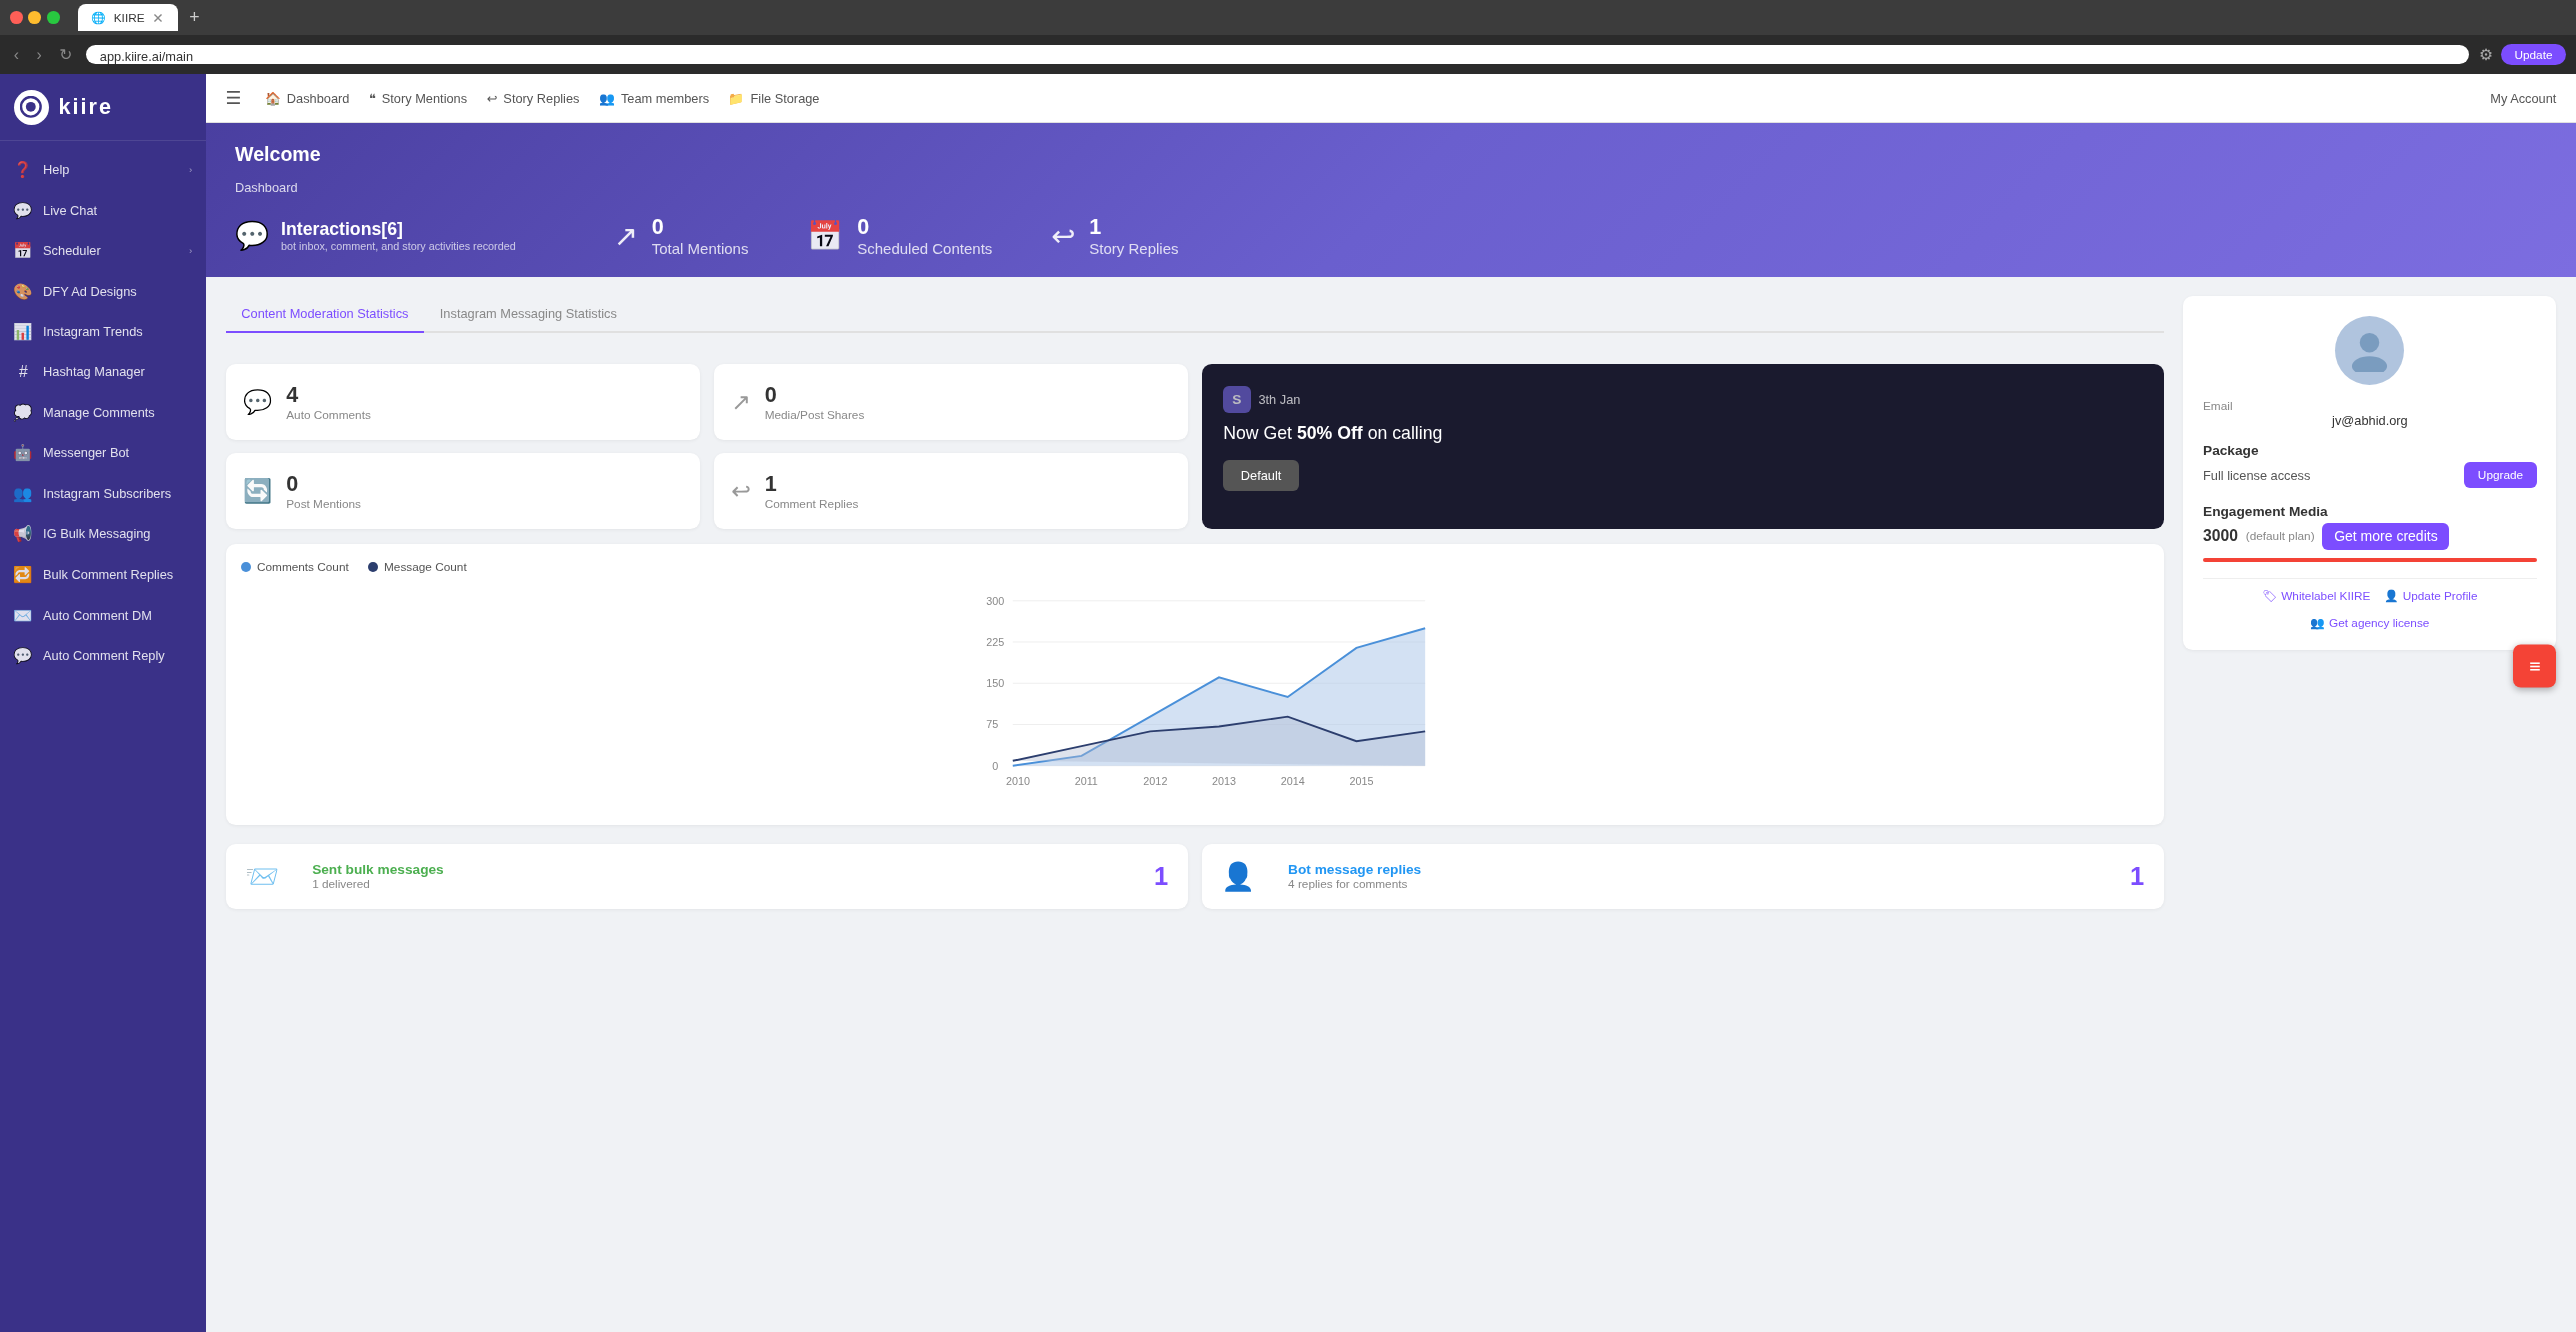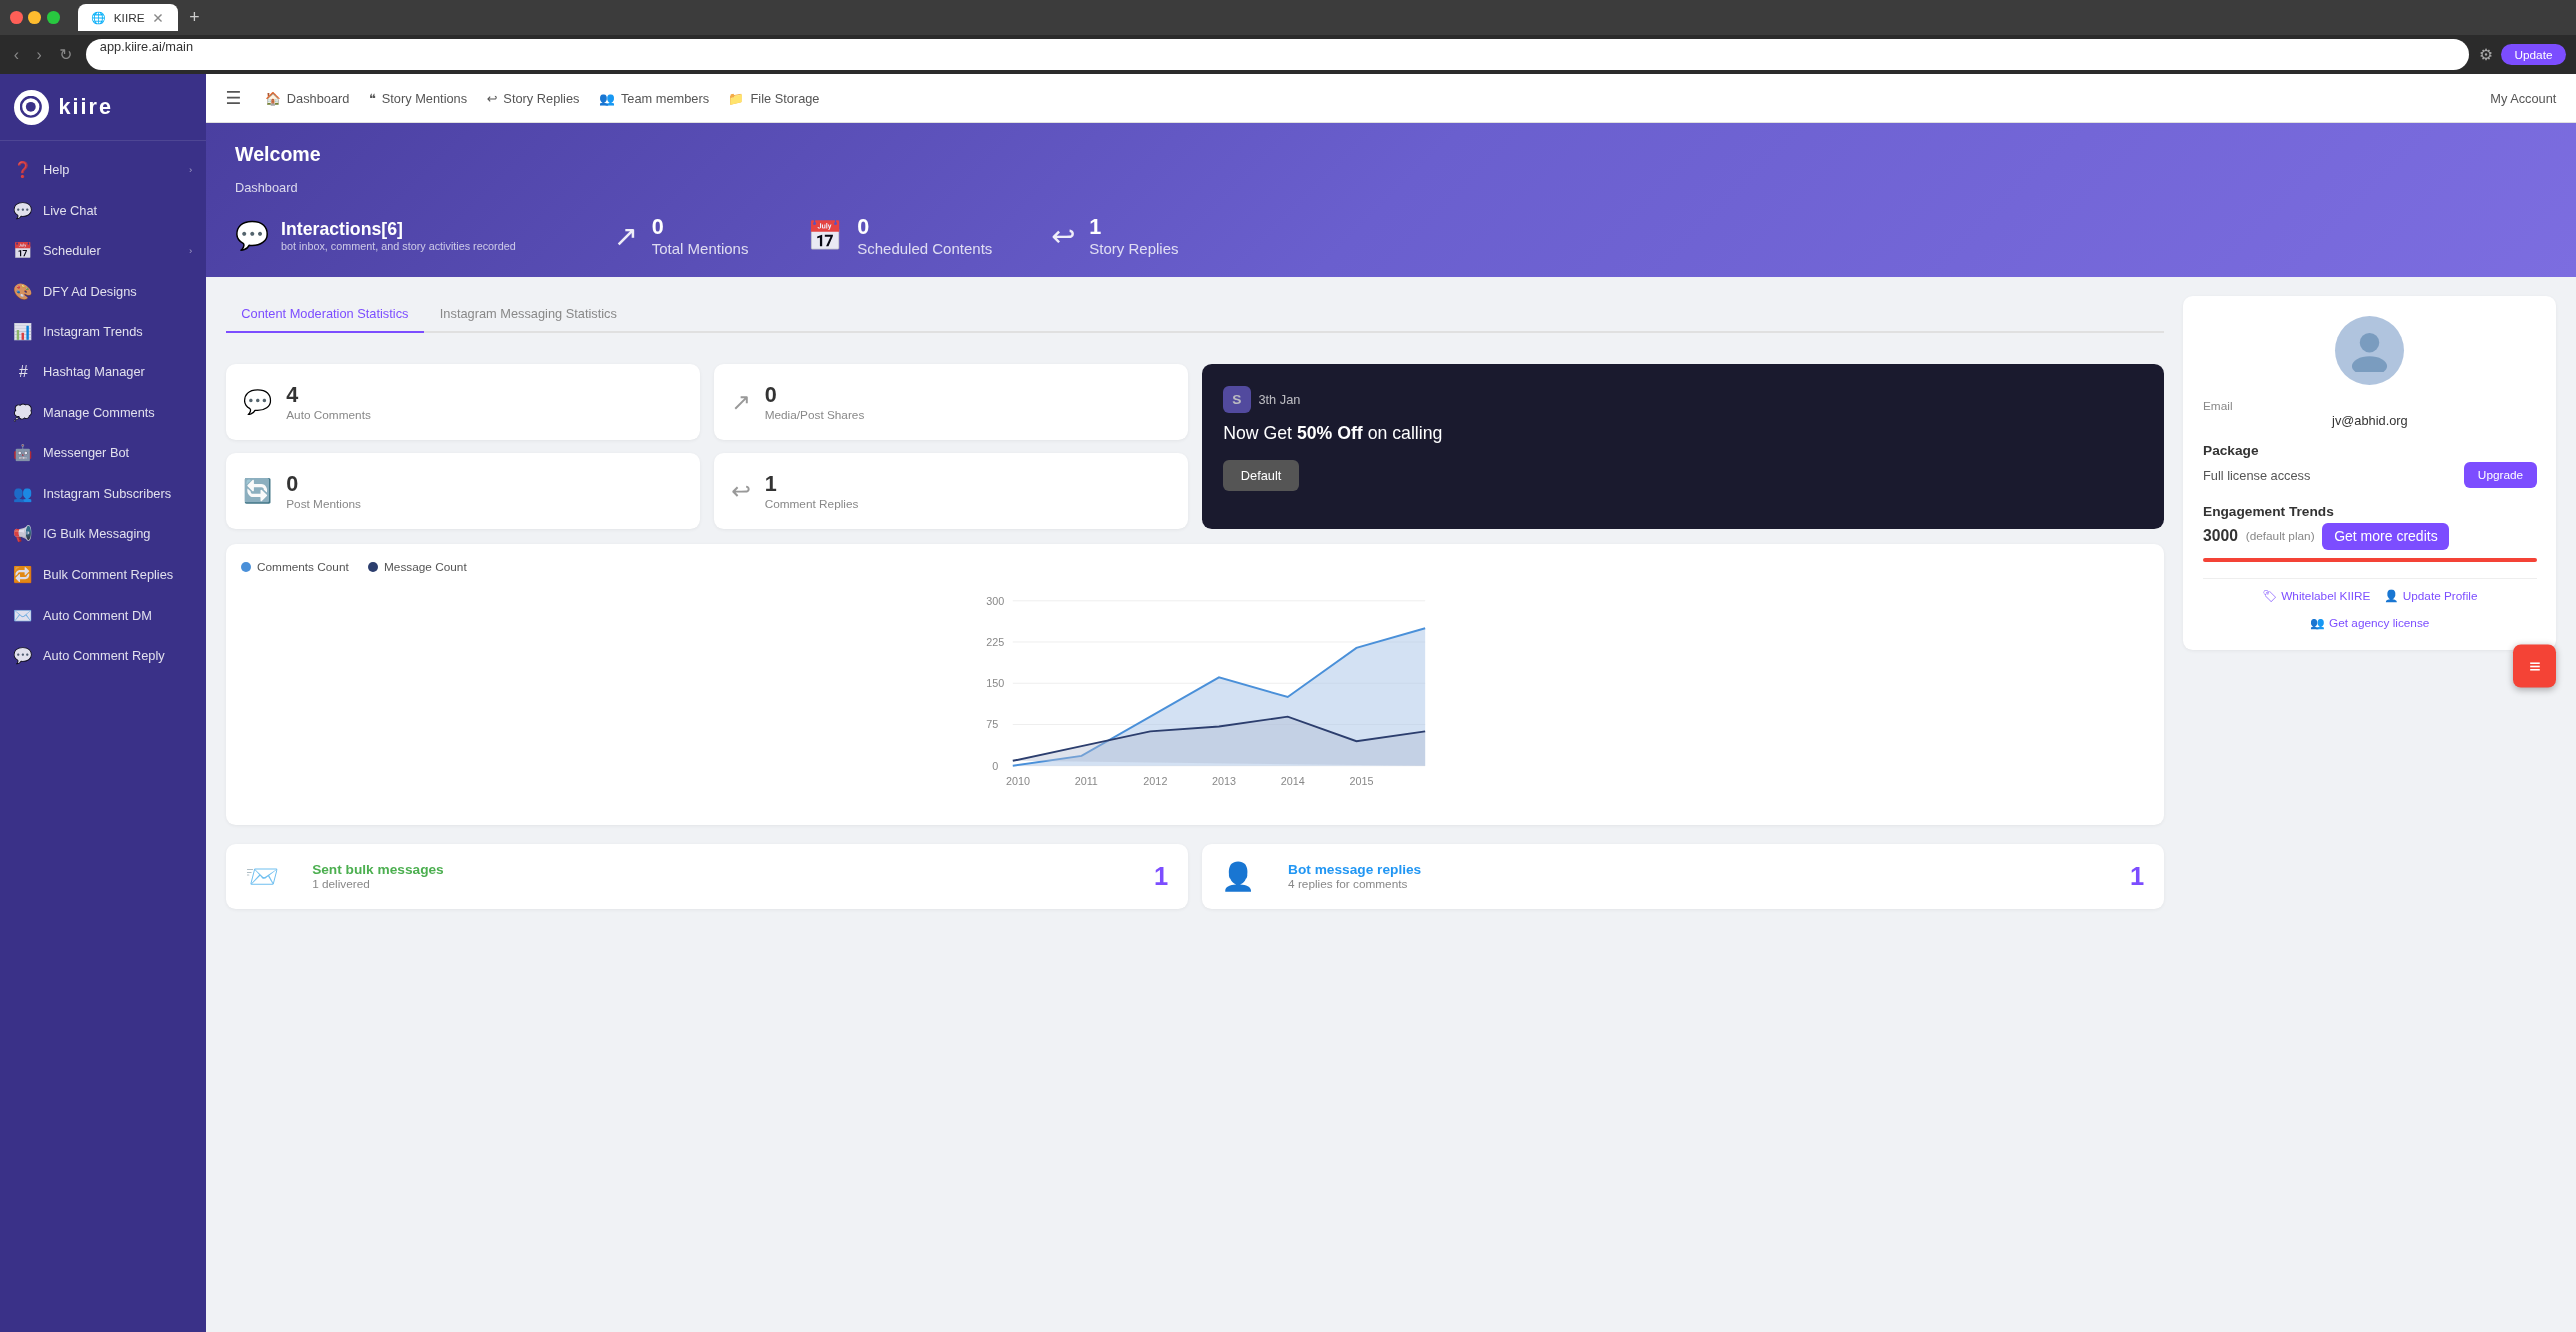--- a/index.html
+++ b/index.html
@@ -10,21 +10,21 @@
     .browser-dots { display: flex; gap: 5.9px; }
     .browser-dot { width: 12.8px; height: 12.8px; border-radius: 50%; }
     .dot-red { background: #ff5f57; }
     .dot-yellow { background: #febc2e; }
     .dot-green { background: #28c840; }
     .browser-tab { background: #fff; border-radius: 7.8px 7.8px 0 0; padding: 0 13.7px; height: 27.5px; display: flex; align-items: center; gap: 7.8px; font-size: 11.8px; color: #333; margin-left: 9.8px; }
     .browser-tab-close { color: #888; font-size: 13.7px; cursor: pointer; }
     .browser-add-tab { color: #ccc; font-size: 17.7px; margin-left: 3.9px; cursor: pointer; }
     .browser-urlbar-row { background: #2b2b2b; height: 39px; display: flex; align-items: center; padding: 0 9.8px; gap: 9.8px; flex-shrink: 0; }
     .browser-nav-btn { color: #888; font-size: 15.7px; background: none; border: none; cursor: pointer; padding: 3.9px; }
-    .browser-urlbar { background: #fff; border-radius: 19.6px; flex: 1; height: 31px; display: flex; align-items: flex-start; padding: 0 13.7px; font-size: 12.8px; color: #333; }
+    .browser-urlbar { background: #fff; border-radius: 19.6px; flex: 1; height: 19px; display: flex; align-items: flex-end; padding: 0 13.7px; font-size: 12.8px; color: #333; }
     .browser-actions { display: flex; gap: 7.8px; align-items: center; }
     .browser-action-icon { color: #aaa; font-size: 15.7px; }
     .update-btn { background: #7c4dff; color: #fff; border: none; border-radius: 13.7px; padding: 3.9px 13.7px; font-size: 11.8px; cursor: pointer; }
 
     
     .app-container { display: flex; flex: 1; overflow: hidden; }
 
     
     .sidebar { width: 206px; background: #3a3188; display: flex; flex-direction: column; flex-shrink: 0; overflow-y: auto; }
     .sidebar-logo { display: flex; align-items: center; gap: 9.8px; padding: 15.7px 13.7px; border-bottom: 1px solid rgba(255,255,255,0.1); }
@@ -435,21 +435,21 @@
           <div class="user-email">jv@abhid.org</div>
 
           <div class="package-section">
             <div class="package-label">Package</div>
             <div class="package-row">
               <span class="package-value">Full license access</span>
               <button class="upgrade-btn">Upgrade</button>
             </div>
           </div>
 
-          <div class="credit-label">Engagement Trends</div>
+          <div class="credit-label">Engagement Media</div>
           <div class="credit-row">
             <span class="credit-num">3000</span>
             <span class="credit-plan">(default plan)</span>
             <button class="get-credits-btn">Get more credits</button>
           </div>
           <div class="credit-bar"></div>
 
           <div class="footer-links" id="footer-links">
               <span class="footer-link">
                 <span>🏷</span>

